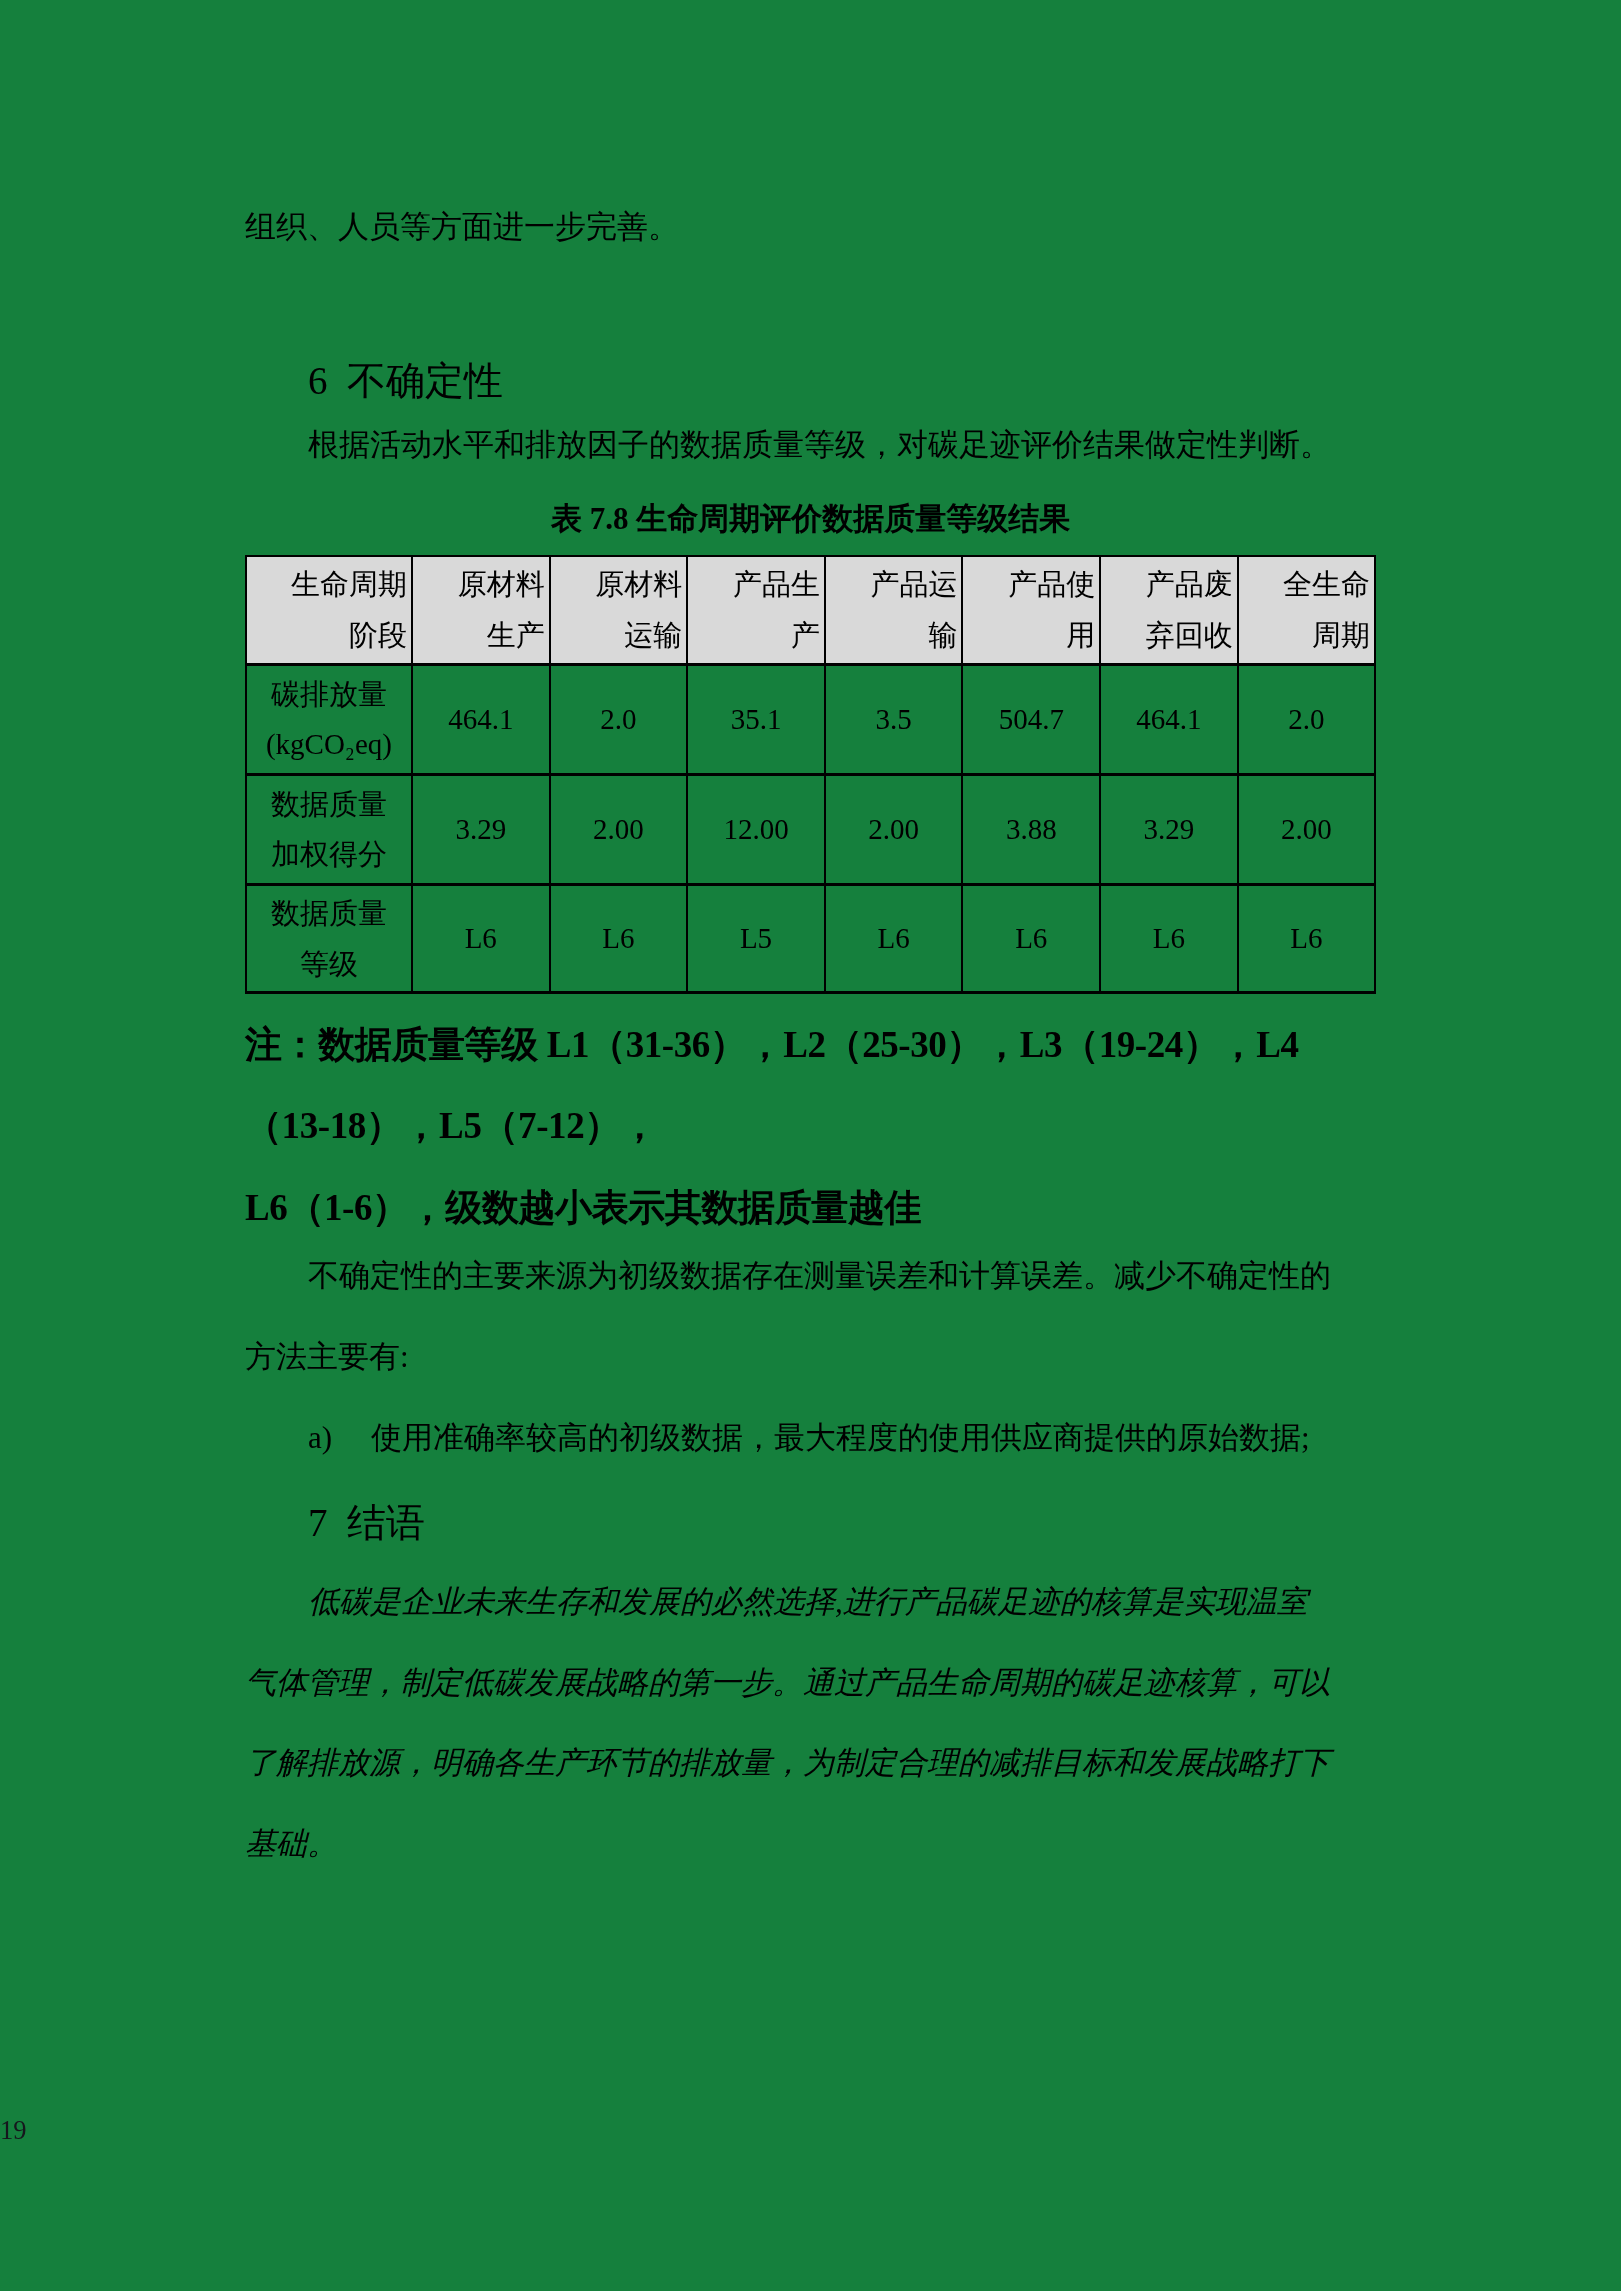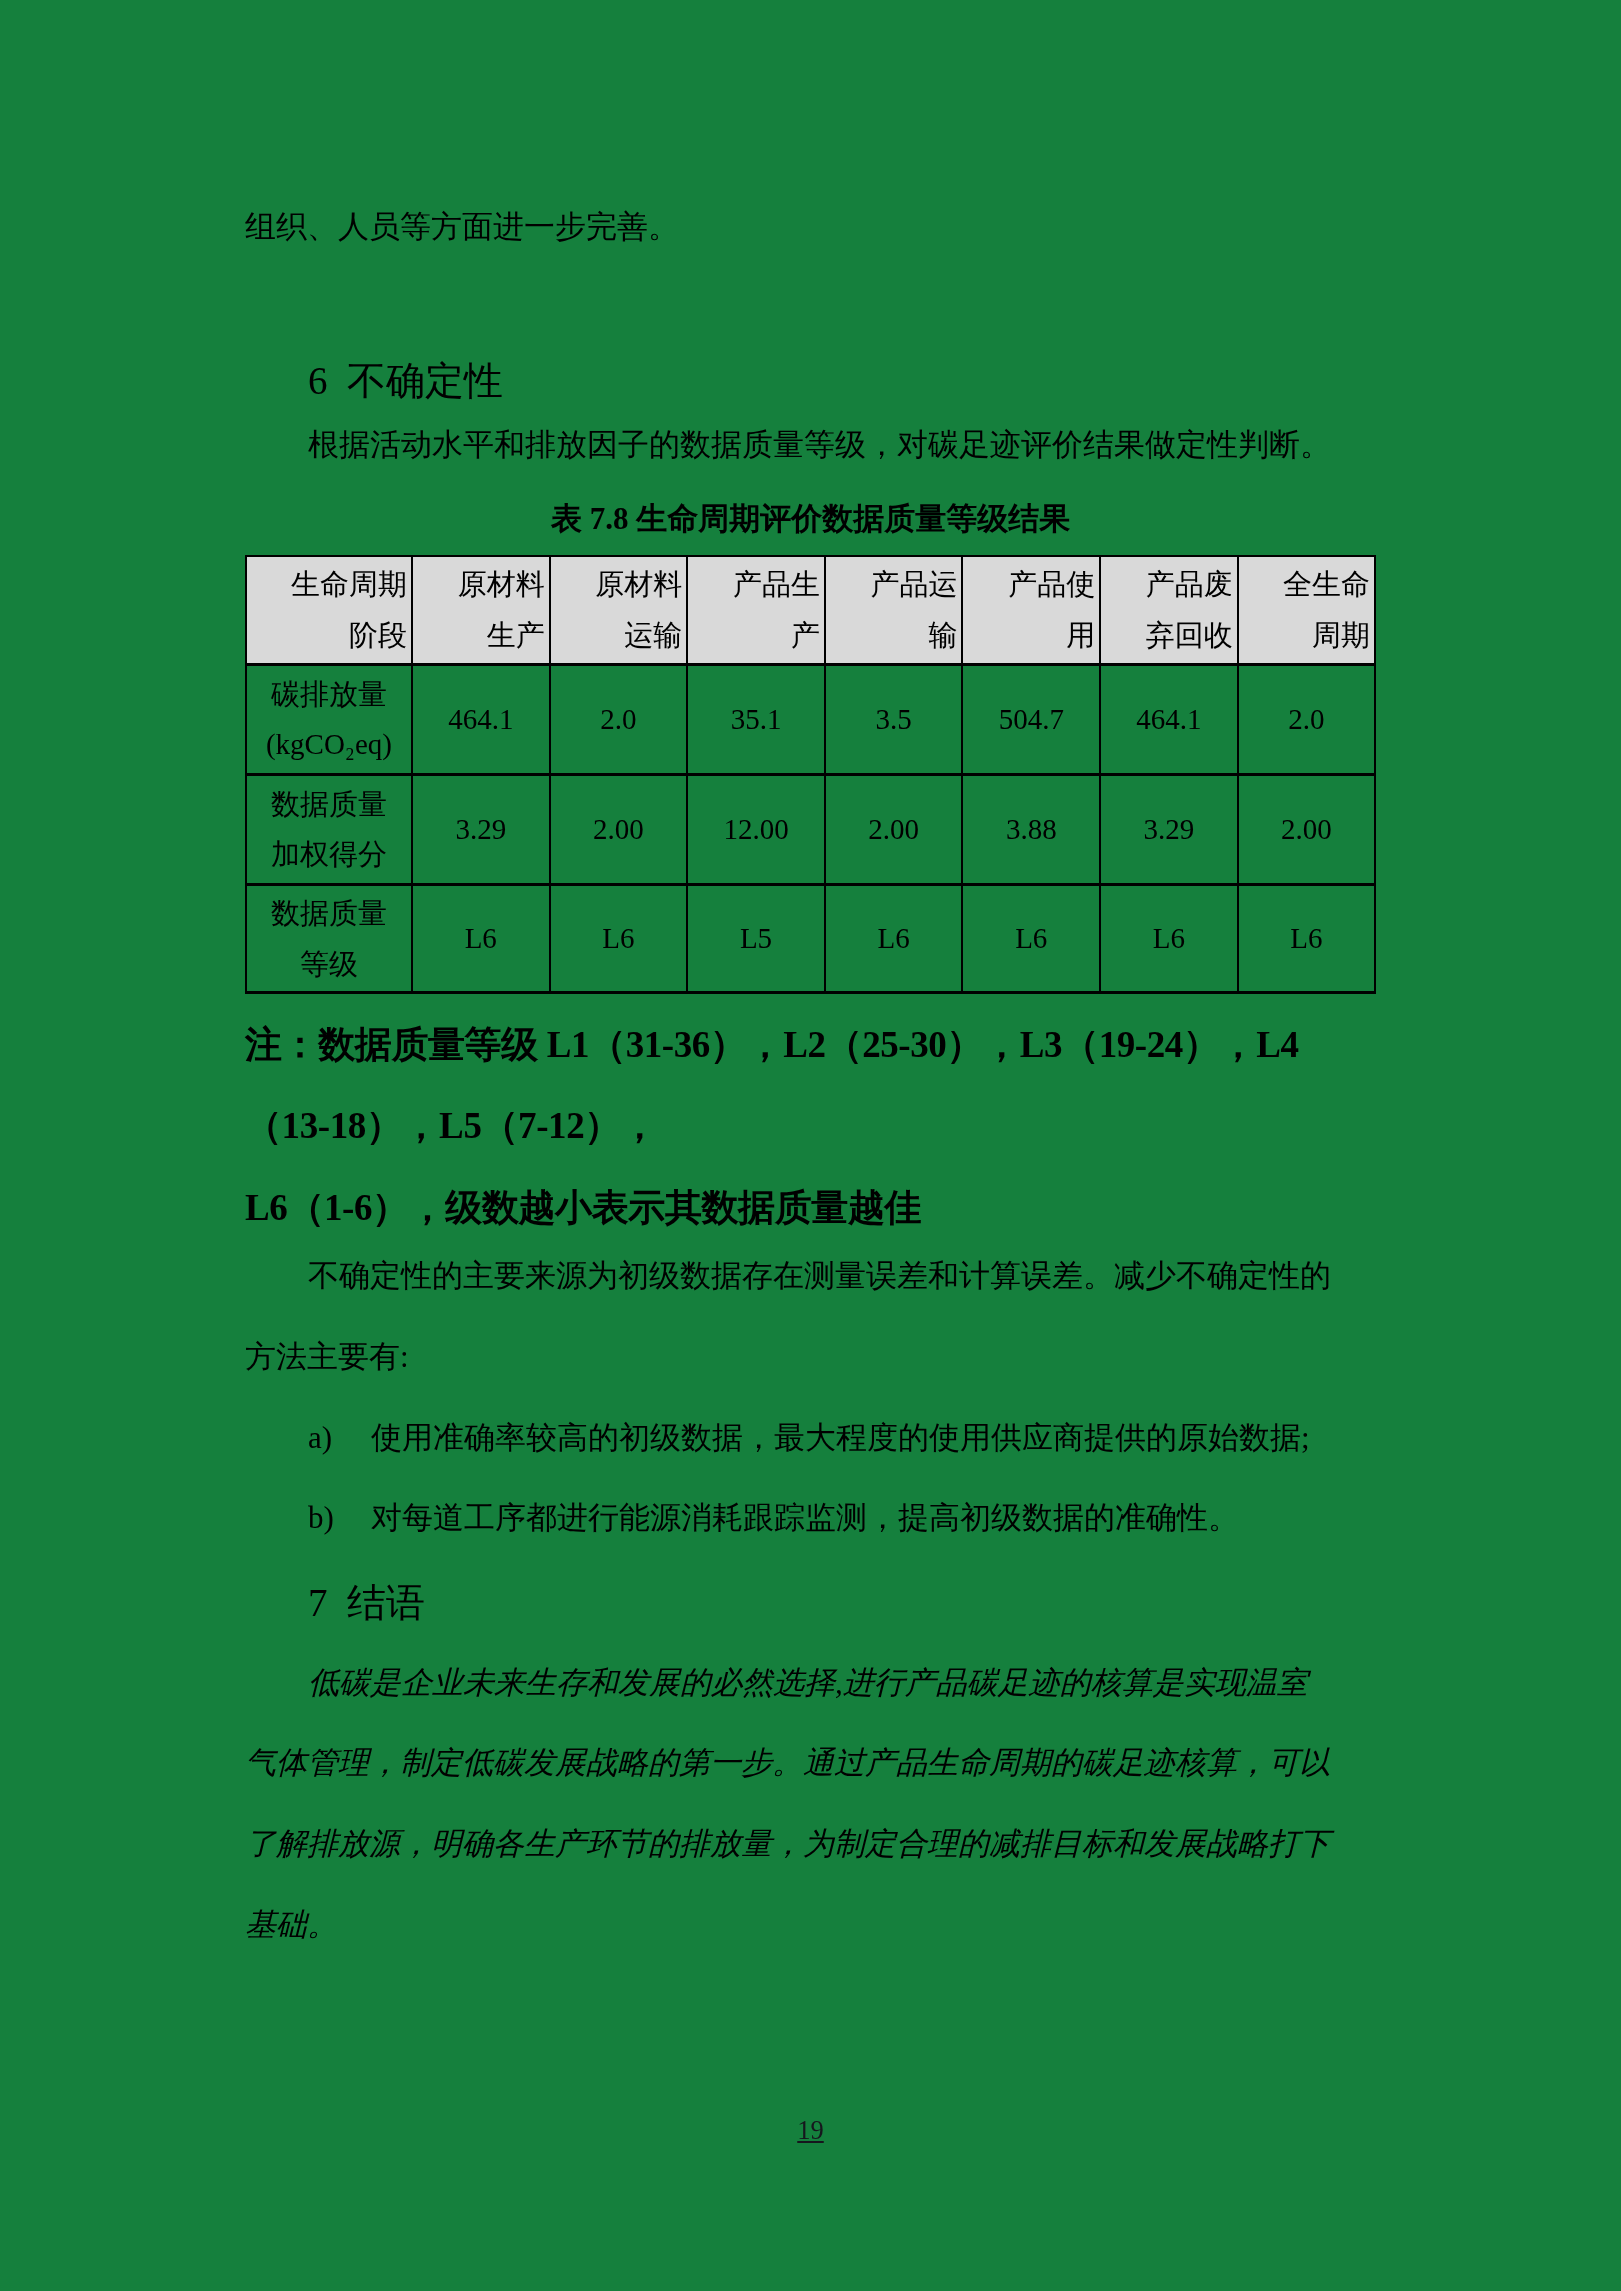--- a/index.html
+++ b/index.html
@@ -95,24 +95,22 @@
     display: inline-block;
     width: 63px;
   }
   .h7 { margin-top: 21.6px; }
   .conclusion { margin-top: 15.7px; font-style: italic; }
   .footer {
     position: absolute;
     top: 2115px;
     left: 0;
     width: 100%;
-    text-align: center;
     font-size: 26.5px;
     color: #16161d;
-    text-decoration: underline;
   }
 </style>
 </head>
 <body>
 
 <div class="page">
   <div class="content">
 
     <p class="continuation">组织、人员等方面进一步完善。</p>
 
@@ -191,21 +189,20 @@
     </table>
 
     <div class="table-note">注：数据质量等级 L1（31-36），L2（25-30），L3（19-24），L4（13-18），L5（7-12），
 L6（1-6），级数越小表示其数据质量越佳</div>
 
     <p class="body-text indent uncertainty">不确定性的主要来源为初级数据存在测量误差和计算误差。减少不确定性的
 方法主要有:</p>
 
     <div class="method-list">
       <div class="method-item"><span class="marker">a)</span><span>使用准确率较高的初级数据，最大程度的使用供应商提供的原始数据;</span></div>
-      <div class="method-item"><span class="marker">b)</span><span>对每道工序都进行能源消耗跟踪监测，提高初级数据的准确性。</span></div>
     </div>
 
     <h2 class="section-heading h7"><span class="num">7</span><span>结语</span></h2>
 
     <p class="body-text indent conclusion">低碳是企业未来生存和发展的必然选择,进行产品碳足迹的核算是实现温室
 气体管理，制定低碳发展战略的第一步。通过产品生命周期的碳足迹核算，可以
 了解排放源，明确各生产环节的排放量，为制定合理的减排目标和发展战略打下
 基础。</p>
 
   </div>

